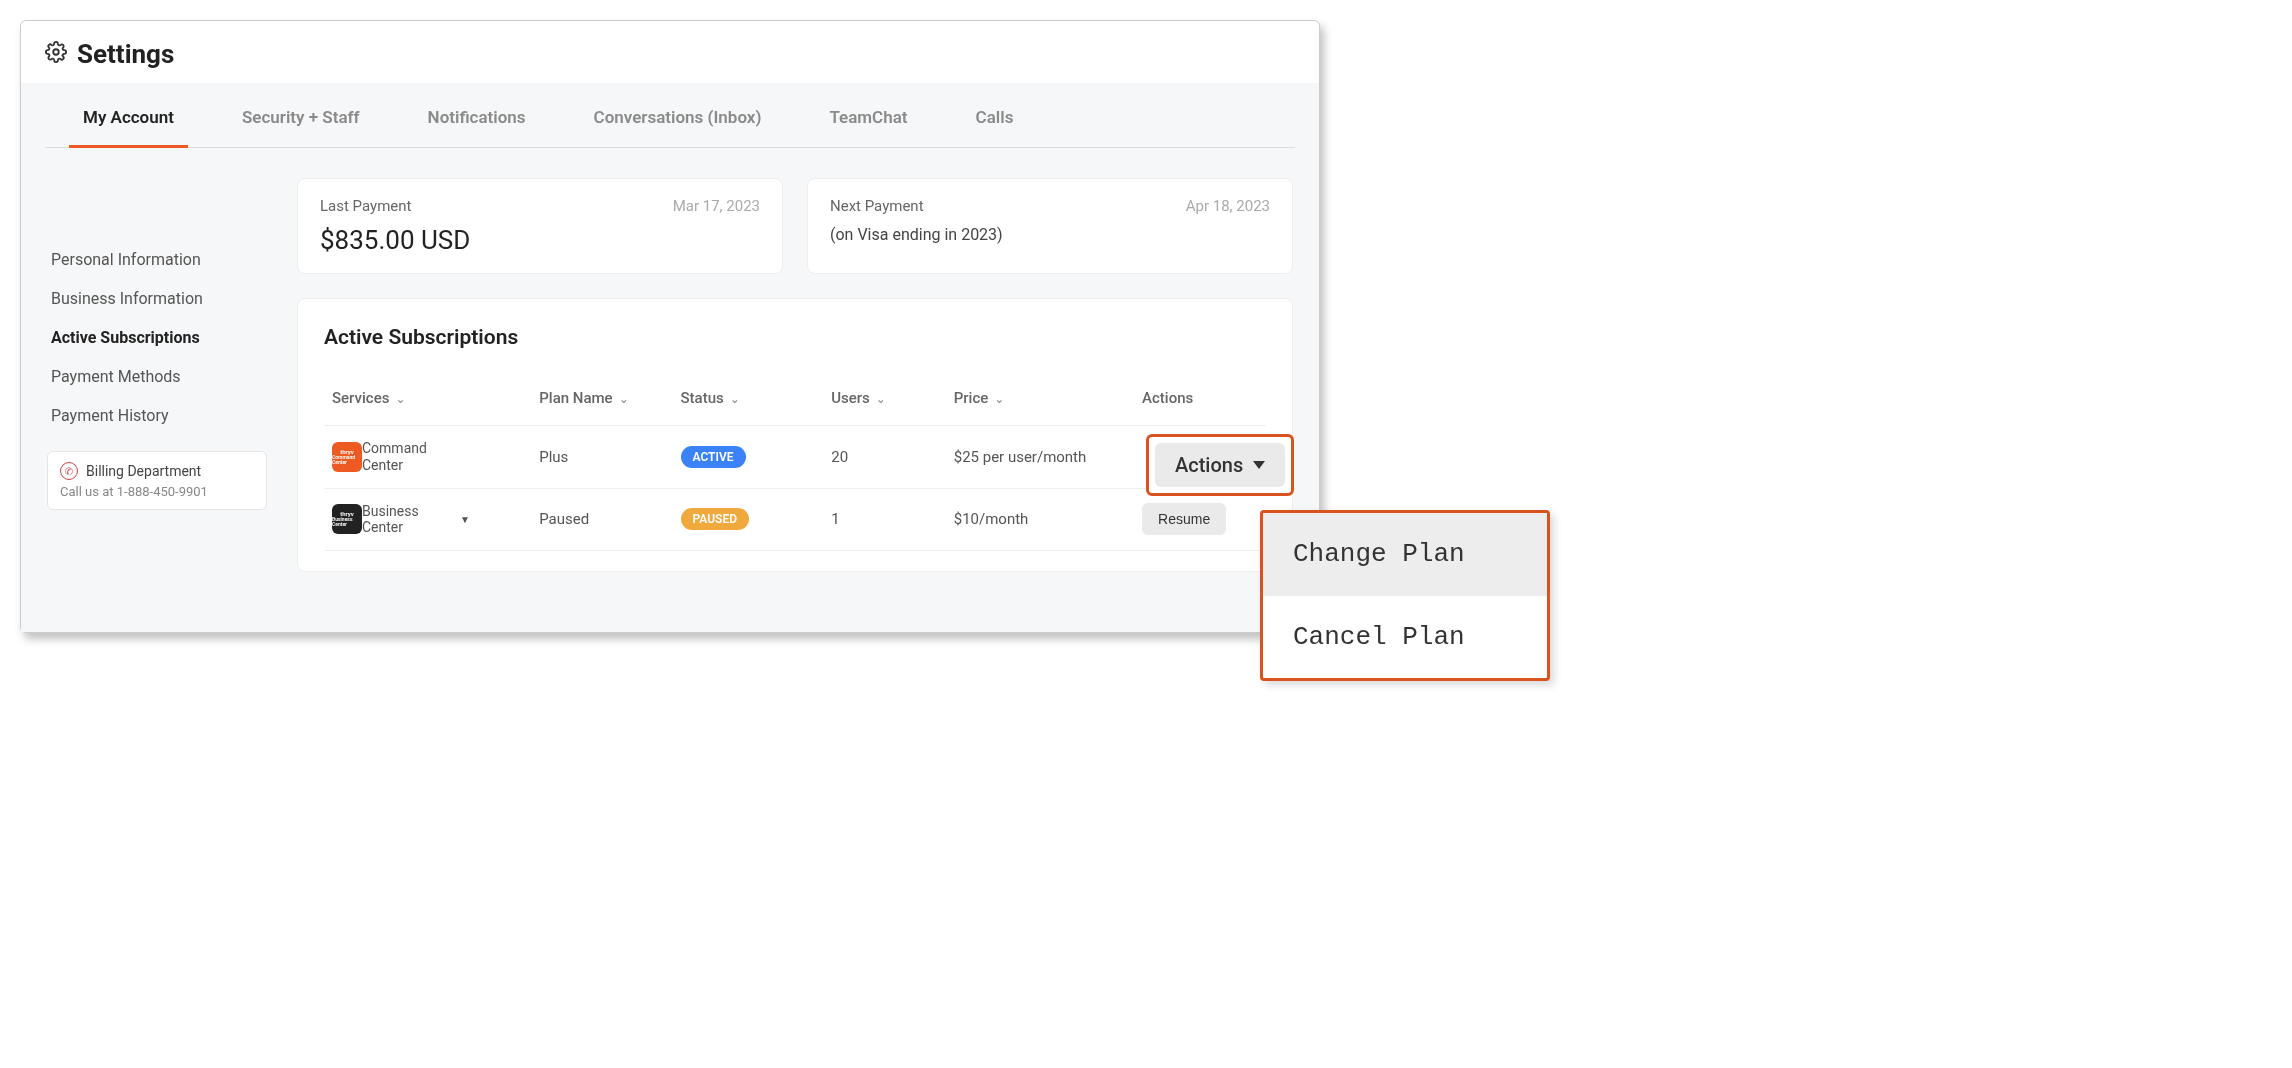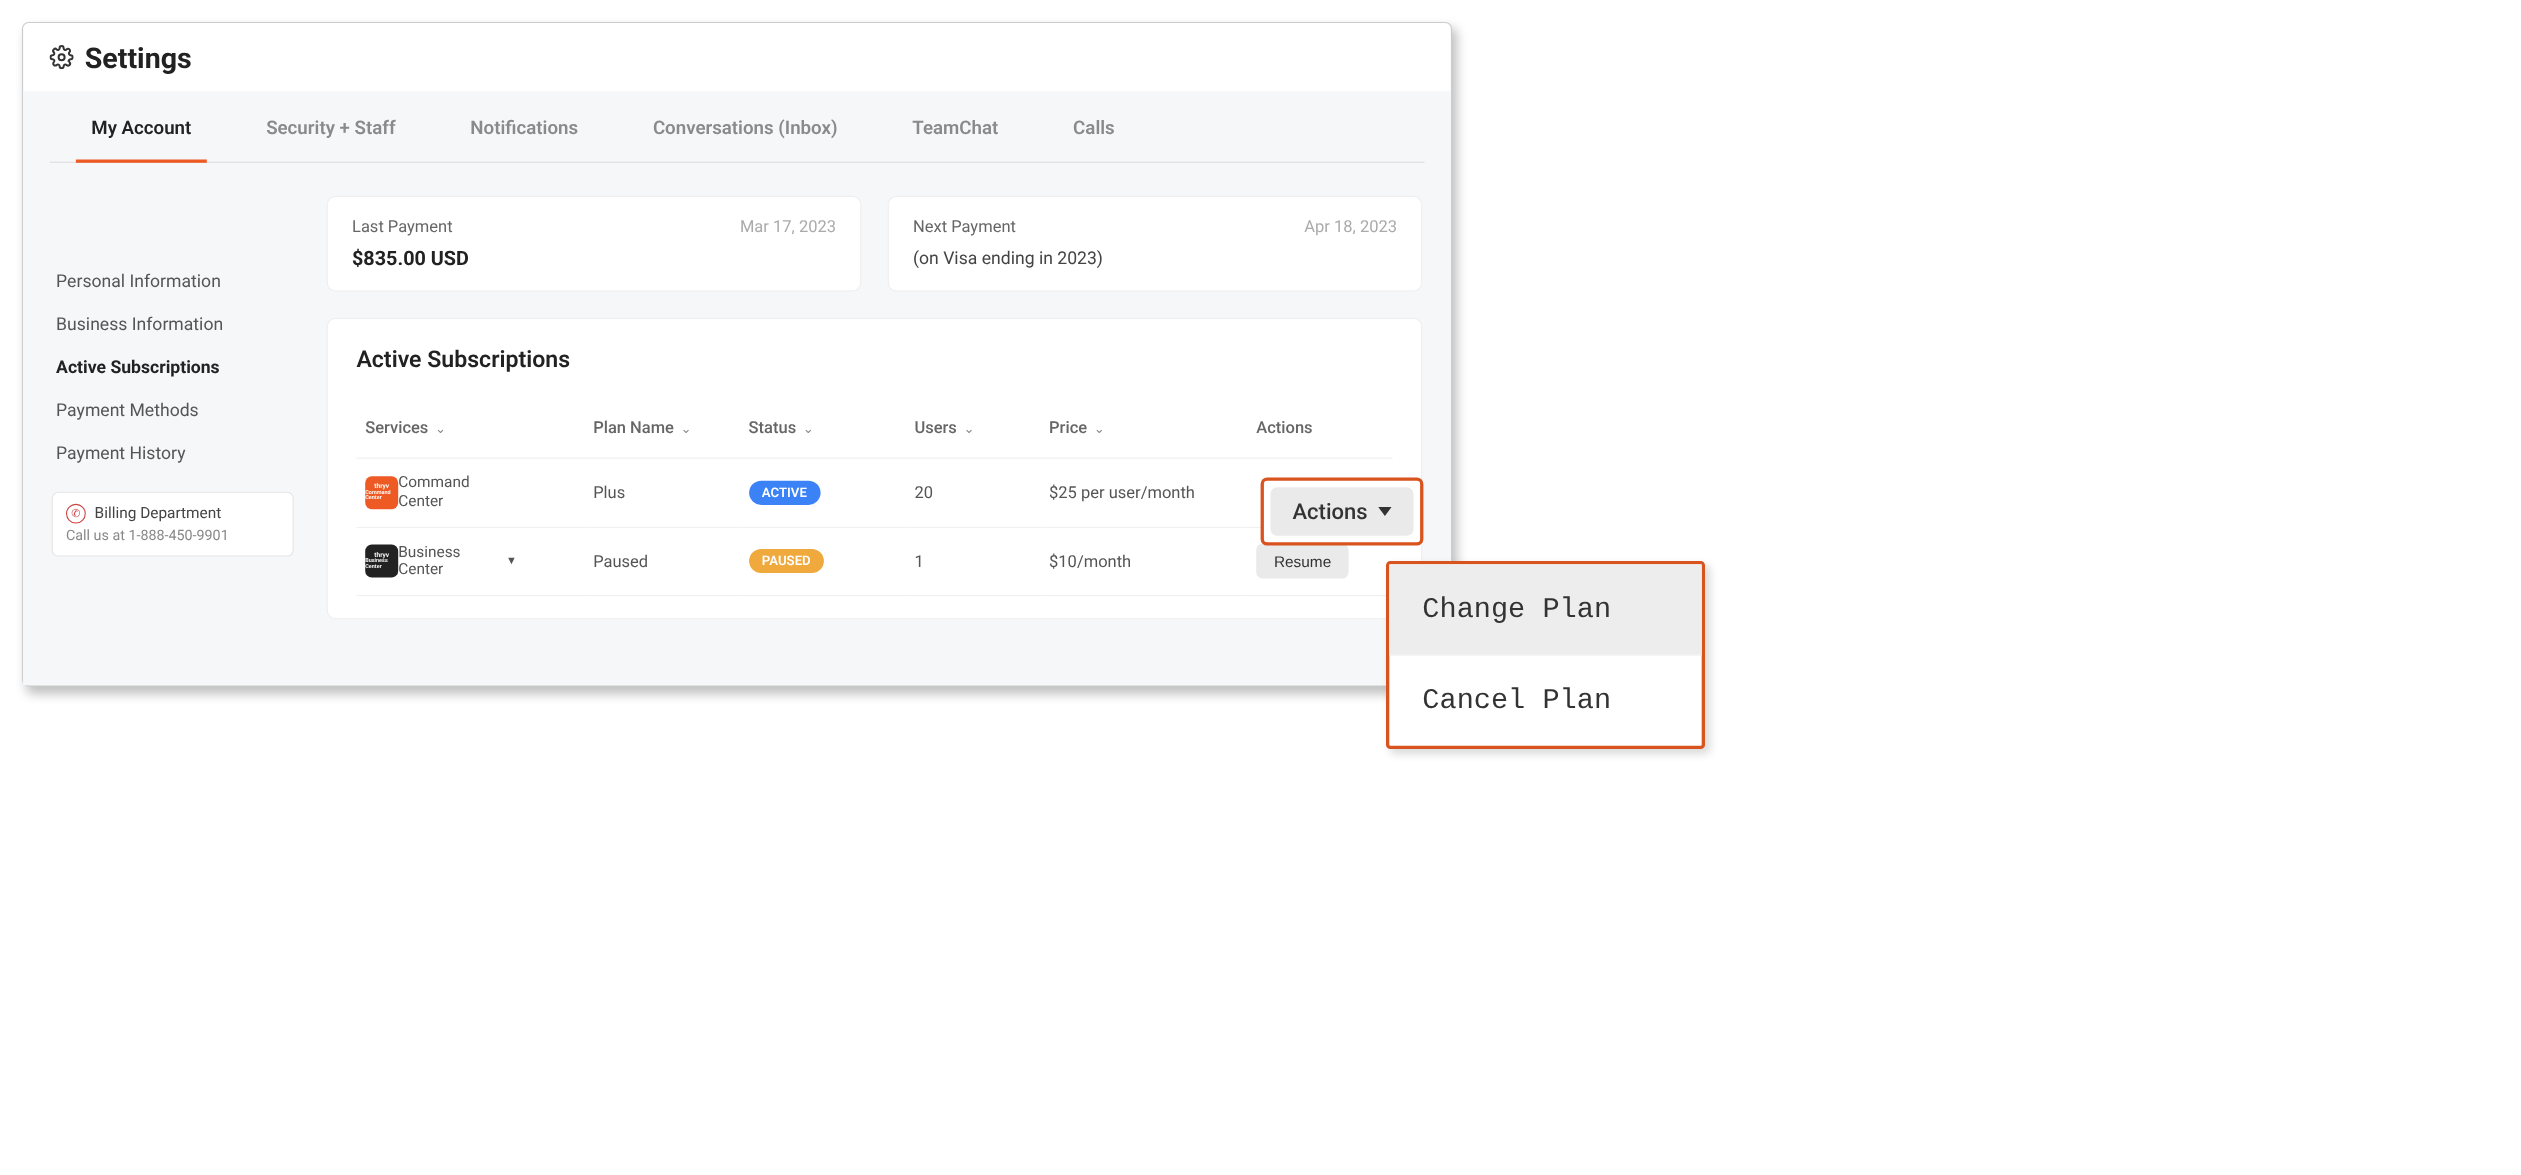--- a/index.html
+++ b/index.html
@@ -79,21 +79,21 @@
   }
   .billing-sub { font-size: 13px; color: #888; margin-top: 4px; }
   .main { flex: 1; }
   .summary-row { display:flex; gap:24px; margin-bottom:24px; }
   .summary-card {
     flex:1; background:#fff; border:1px solid #eee; border-radius:8px;
     padding:18px 22px;
   }
   .sc-top { display:flex; justify-content:space-between; font-size:15px; color:#666; }
   .sc-date { color:#aaa; }
-  .sc-big { font-size:18px; font-weight:700; color:#222; margin-top:10px; }
+  .sc-big { font-size:26px; font-weight:400; color:#222; margin-top:10px; }
   .sc-sub { font-size:16px; color:#444; margin-top:10px; }
   .subs-card {
     background:#fff; border:1px solid #eee; border-radius:8px; padding:26px 26px 20px 26px;
   }
   .subs-title { font-size:21px; font-weight:600; color:#222; margin-bottom:40px; }
   table { width:100%; border-collapse: collapse; table-layout: fixed; }
   th {
     text-align:left; font-weight:500; font-size:15px; color:#666;
     padding:0 8px 18px 8px; border-bottom:1px solid #eee;margin-top:28px;
   }

